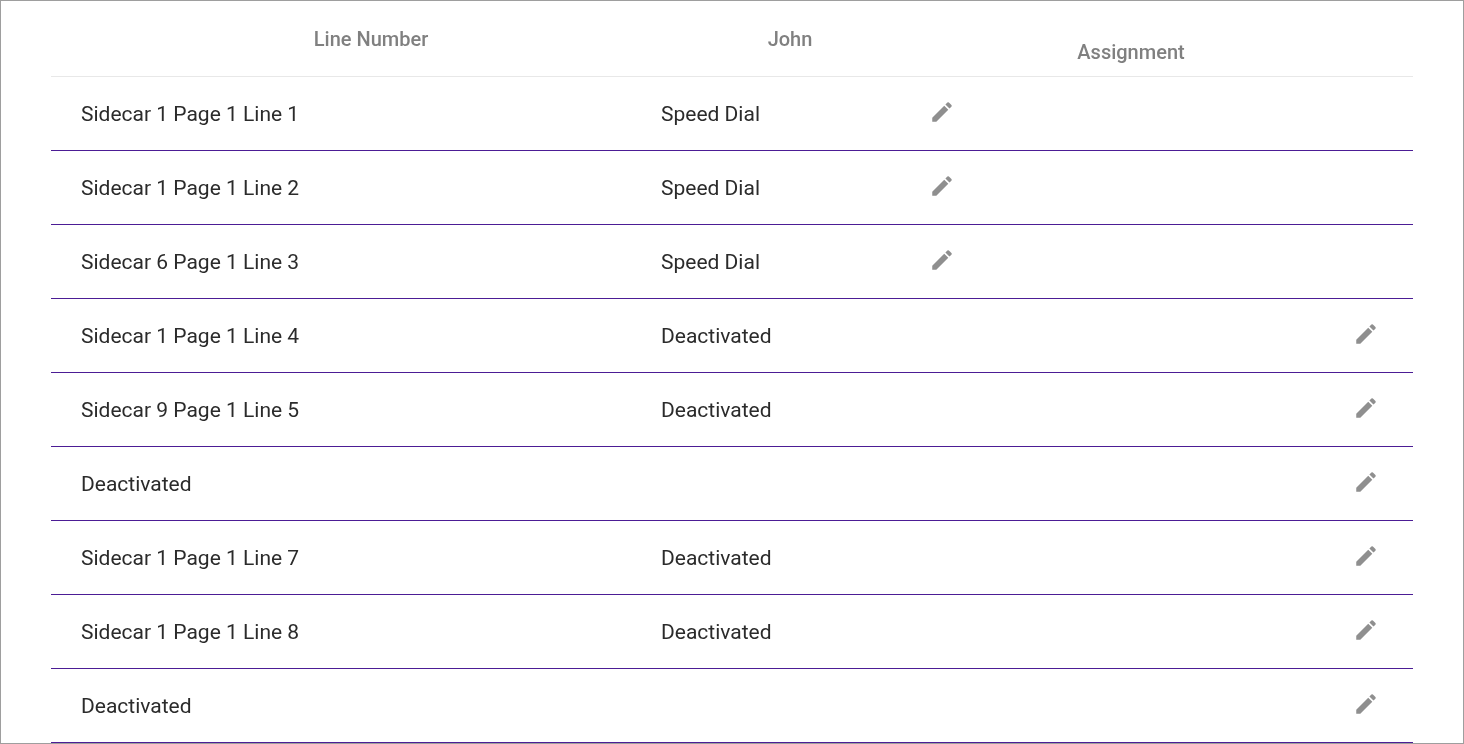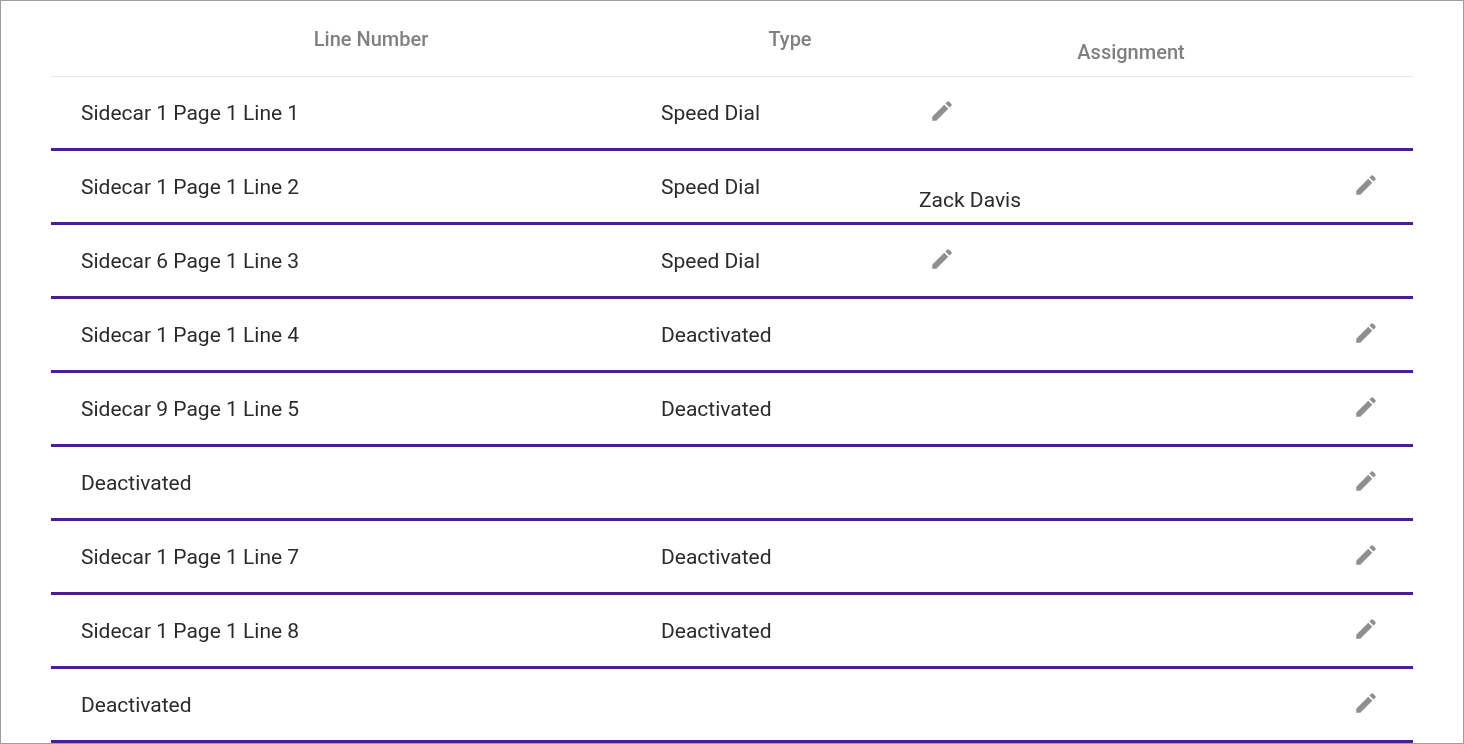--- a/index.html
+++ b/index.html
@@ -34,21 +34,21 @@
     }
     .header-cell {
       color: #808080;
       font-size: 20px;
       font-weight: 500;
     }
     .body-row {
       display: flex;
       align-items: center;
       height: 74px;
-      border-bottom: 3px solid #4c1d95;
+      border-bottom: 1px solid #4c1d95;
       padding: 0 30px;
     }
     .body-cell {
       color: #2b2b2b;
       font-size: 21px;
       font-weight: 400;
     }
     .col-line {
       flex: 0 0 580px;
     }
@@ -80,40 +80,39 @@
       fill: #8f8f8f;
     }
   </style>
 </head>
 <body>
 
 <div class="container">
   <div class="table">
     <div class="header-row">
       <div class="header-cell col-line">Line Number</div>
-      <div class="header-cell col-type">Type</div>
+      <div class="header-cell col-type">John</div>
       <div class="header-cell col-assign">Assignment</div>
       <div class="header-cell col-action"></div>
     </div>
     <div id="table-body">
         <div class="body-row">
           <div class="body-cell col-line">Sidecar 1 Page 1 Line 1</div>
           <div class="body-cell col-type">Speed Dial</div>
           <div class="col-action">
             <button class="edit-btn">
               <span><svg viewBox="0 0 24 24">
                   <path d="M3 17.25V21h3.75L17.81 9.94l-3.75-3.75L3 17.25zM20.71 7.04c.39-.39.39-1.02 0-1.41l-2.34-2.34a.9959.9959 0 0 0-1.41 0l-1.83 1.83 3.75 3.75 1.83-1.83z"></path>
                 </svg></span>
             </button>
           </div>
         </div>
         <div class="body-row">
           <div class="body-cell col-line">Sidecar 1 Page 1 Line 2</div>
           <div class="body-cell col-type">Speed Dial</div>
-          <div class="body-cell col-assign">Zack Davis</div>
           <div class="col-action">
             <button class="edit-btn">
               <span><svg viewBox="0 0 24 24">
                   <path d="M3 17.25V21h3.75L17.81 9.94l-3.75-3.75L3 17.25zM20.71 7.04c.39-.39.39-1.02 0-1.41l-2.34-2.34a.9959.9959 0 0 0-1.41 0l-1.83 1.83 3.75 3.75 1.83-1.83z"></path>
                 </svg></span>
             </button>
           </div>
         </div>
         <div class="body-row">
           <div class="body-cell col-line">Sidecar 6 Page 1 Line 3</div>

